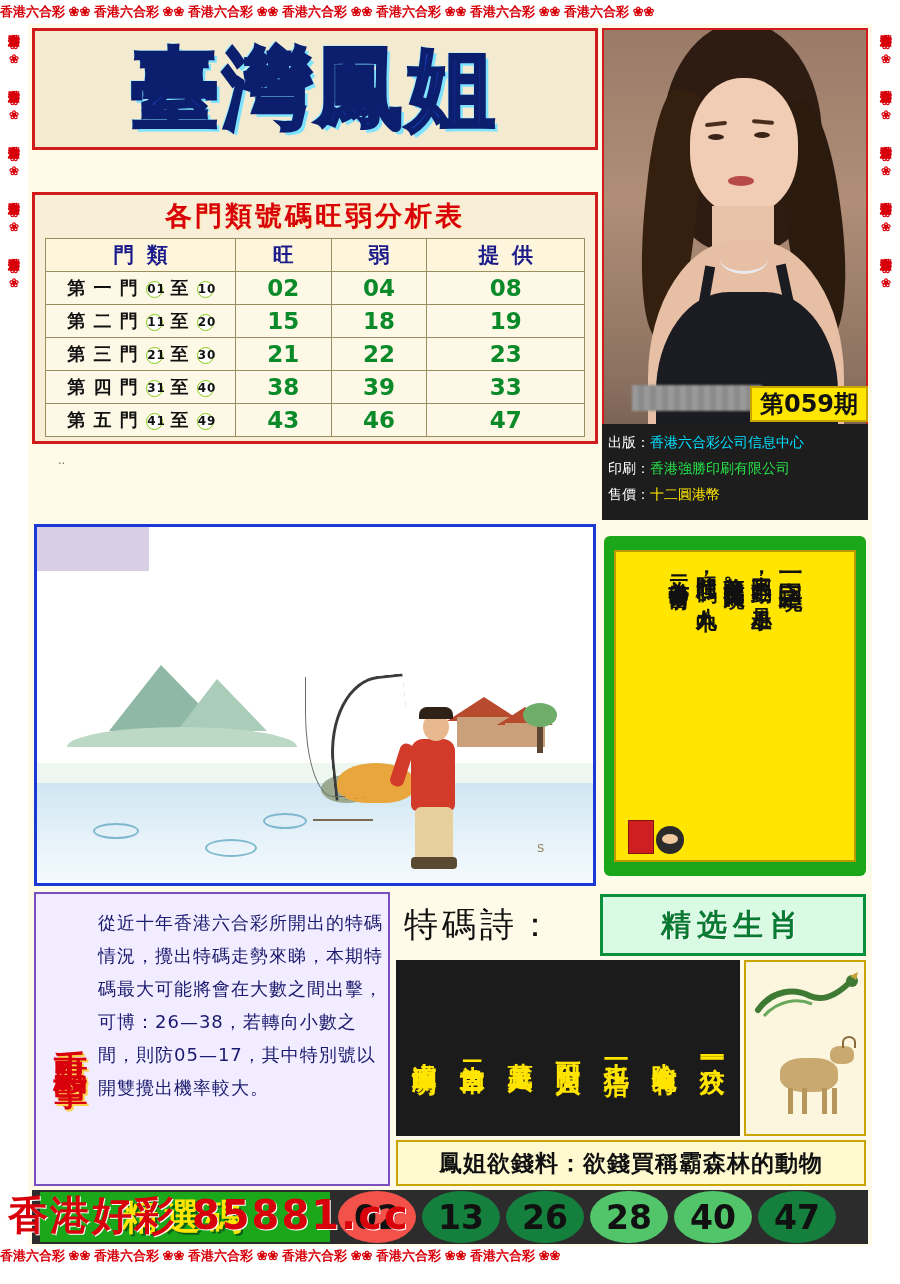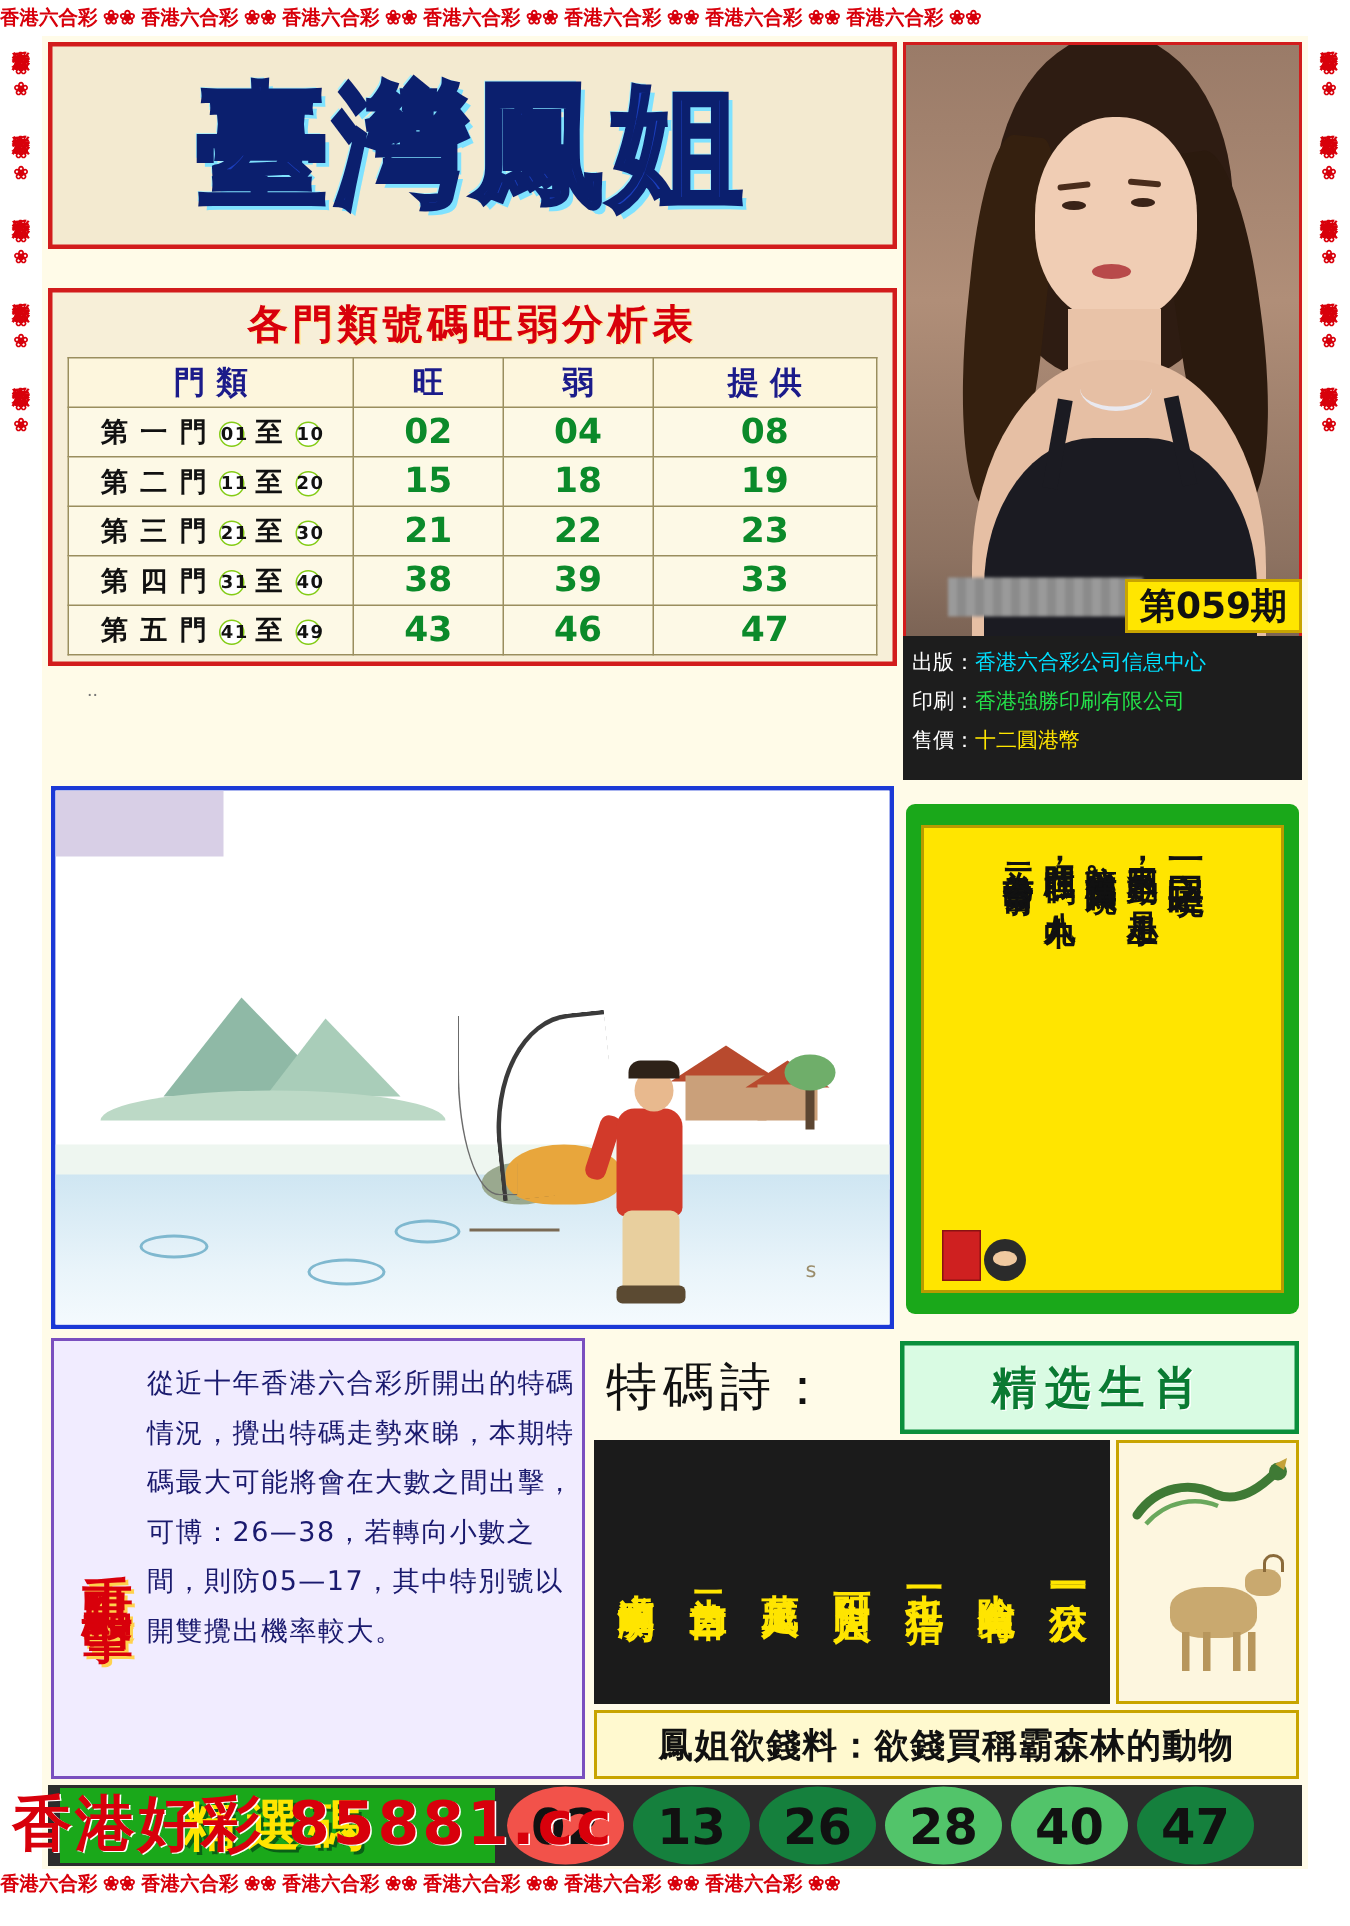--- a/index.html
+++ b/index.html
@@ -42,21 +42,21 @@
   .marquee-right { left:872px; }
 
   .content {
     position:absolute;
     left:28px; top:24px; width:844px; height:1222px;
     background:#fffbe8;
   }
 
   
   .header-wrap {
-    position:absolute; left:4px; top:4px; width:566px; height:138px;
+    position:absolute; left:4px; top:4px; width:566px; height:122px;
     background:#f3ead0;
     border:3px solid #d21c1c;
   }
   .title-cn {
     position:absolute; left:0; top:0; width:100%; height:100%;
     display:flex; align-items:center; justify-content:center;
     font-family:"DejaVu Sans", sans-serif;
     font-size:88px; font-weight:bold;
     color:#1b3fbf;
     -webkit-text-stroke: 3px #0b1f6e;
@@ -85,20 +85,21 @@
   }
   table.grid th, table.grid td {
     border:1px solid #9a8e5e;
     height:33px;
     text-align:center;
     font-family:"DejaVu Sans", sans-serif;
   }
   table.grid th {
     font-size:21px; font-weight:bold; color:#1b1b8a;
     background:#fdf6dd;
+    font-family:Liberation Mono, monospace;
   }
   table.grid td.lbl {
     font-size:18px; font-weight:bold; color:#111; width:190px;
     letter-spacing:1px;
   }
   table.grid td.num {
     font-size:23px; font-weight:bold; color:#0b8a2a;
   }
   .circnum {
     display:inline-block;

